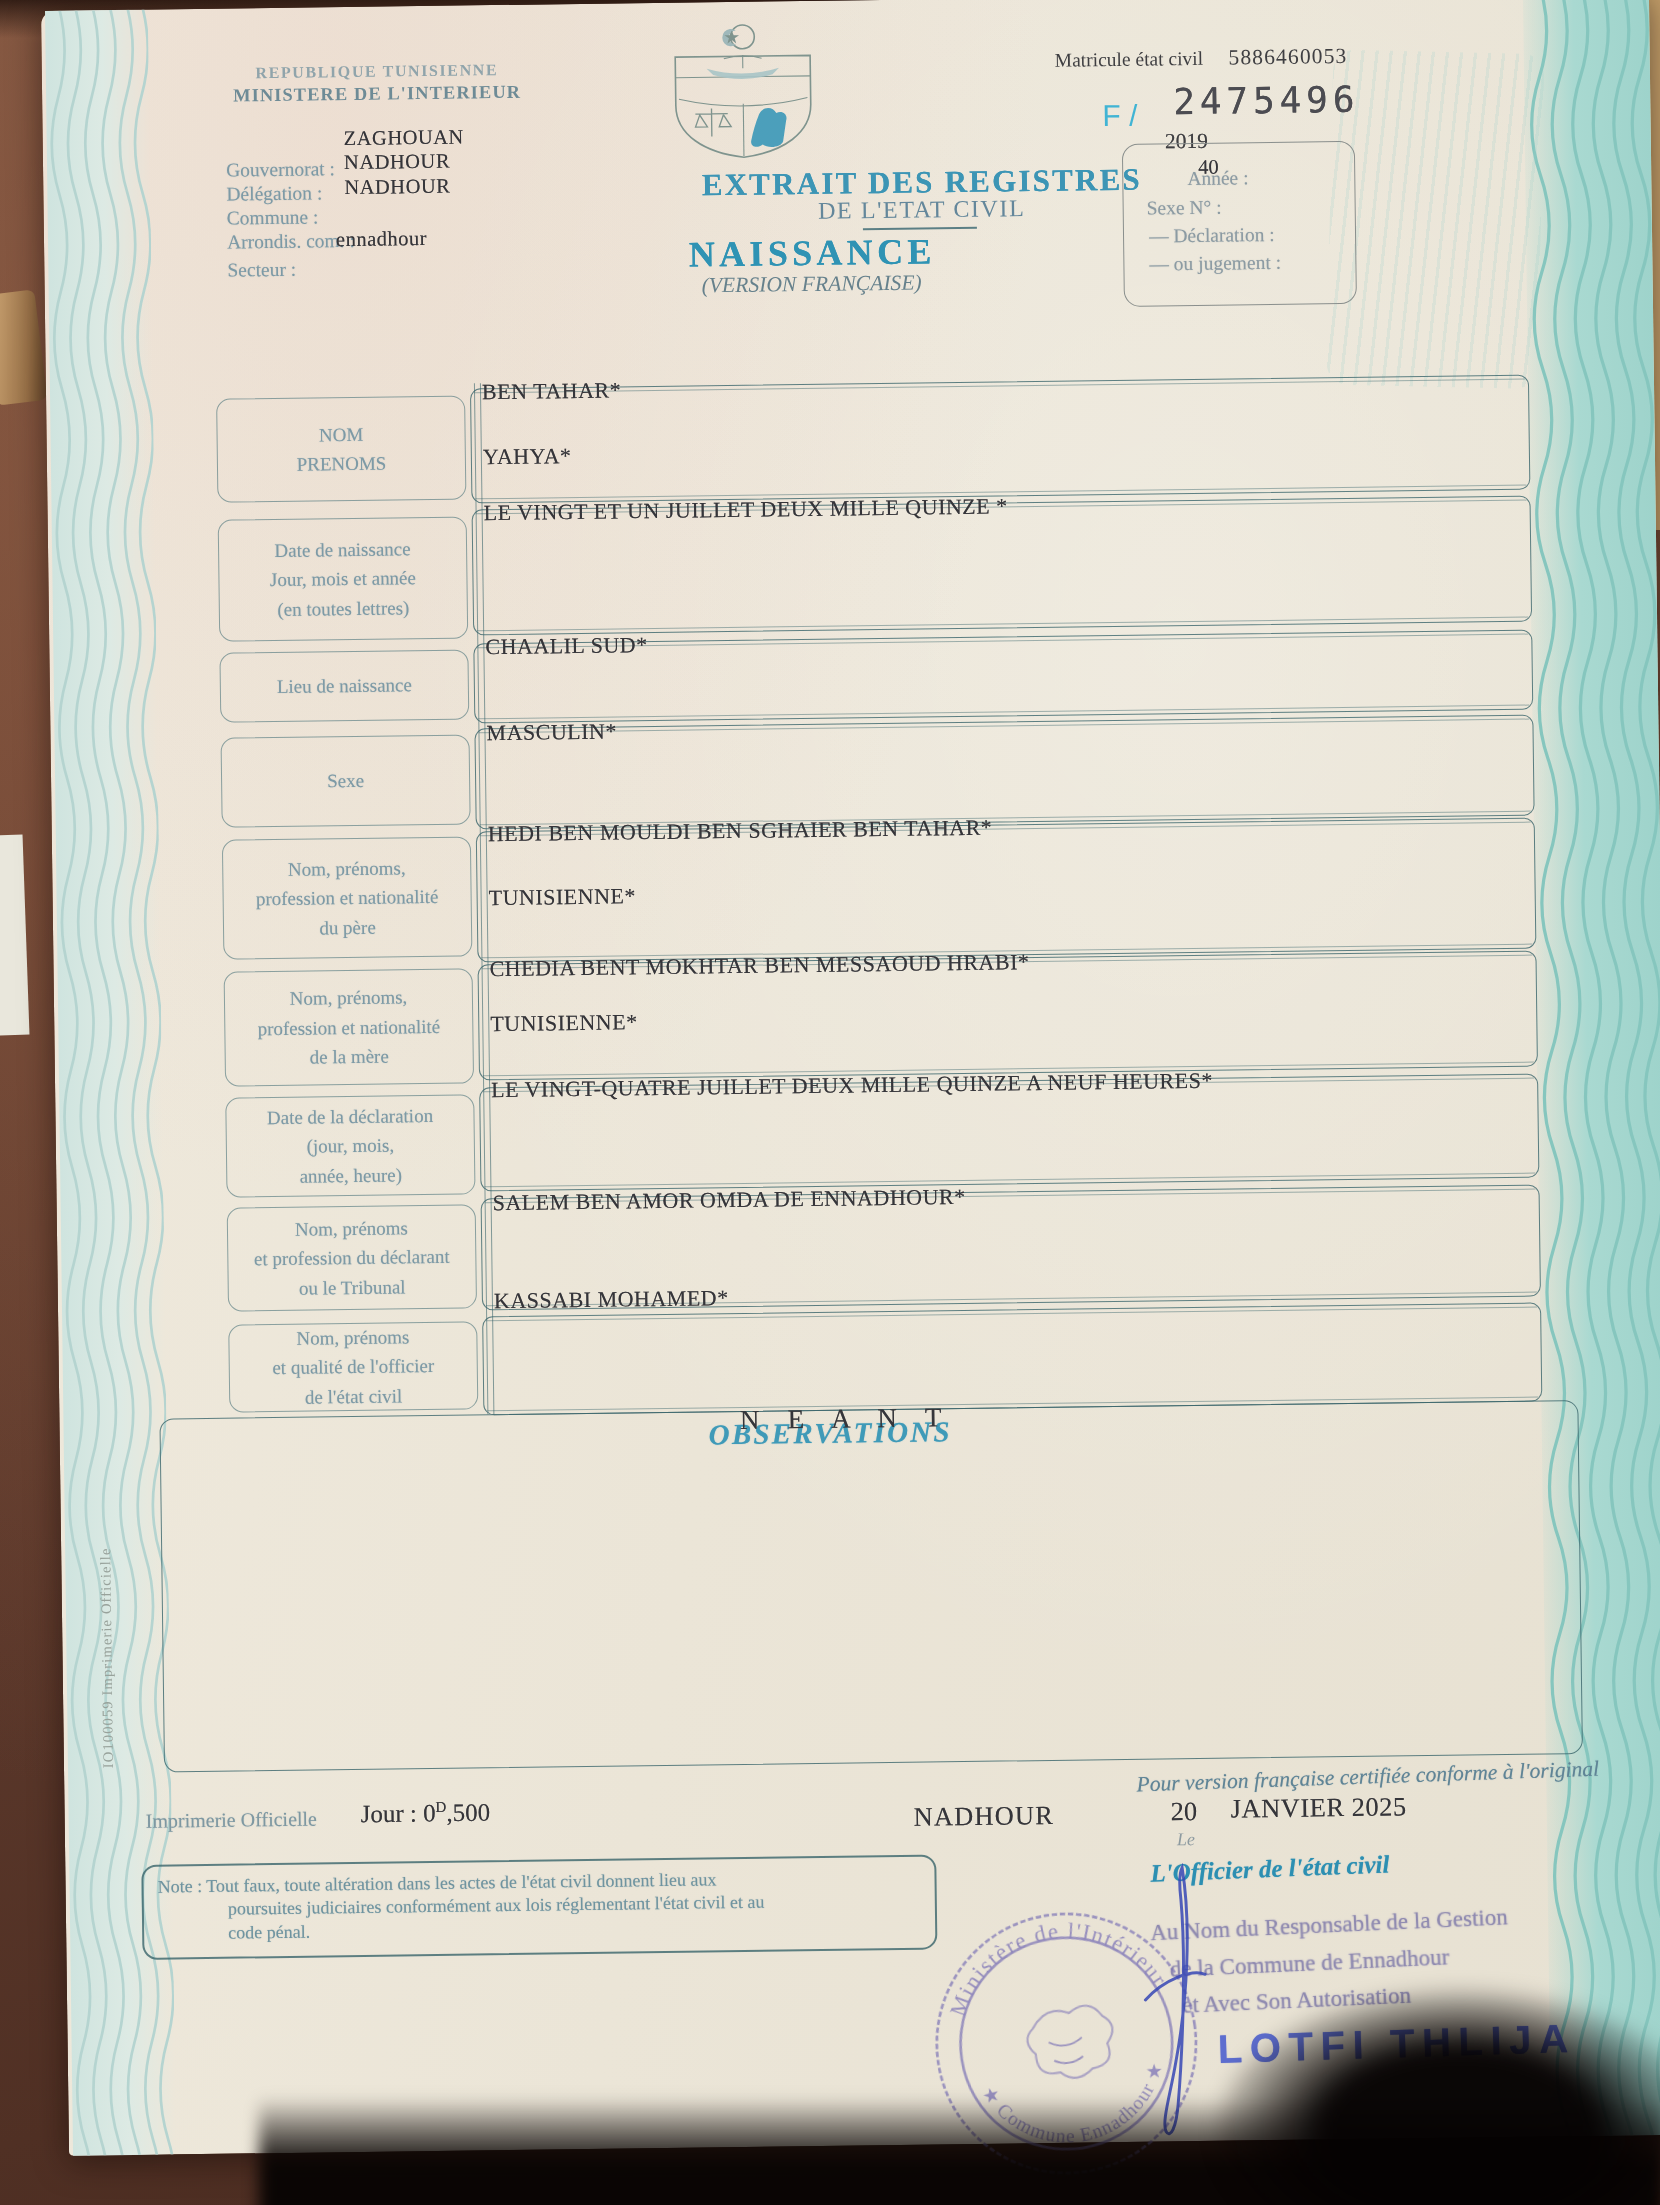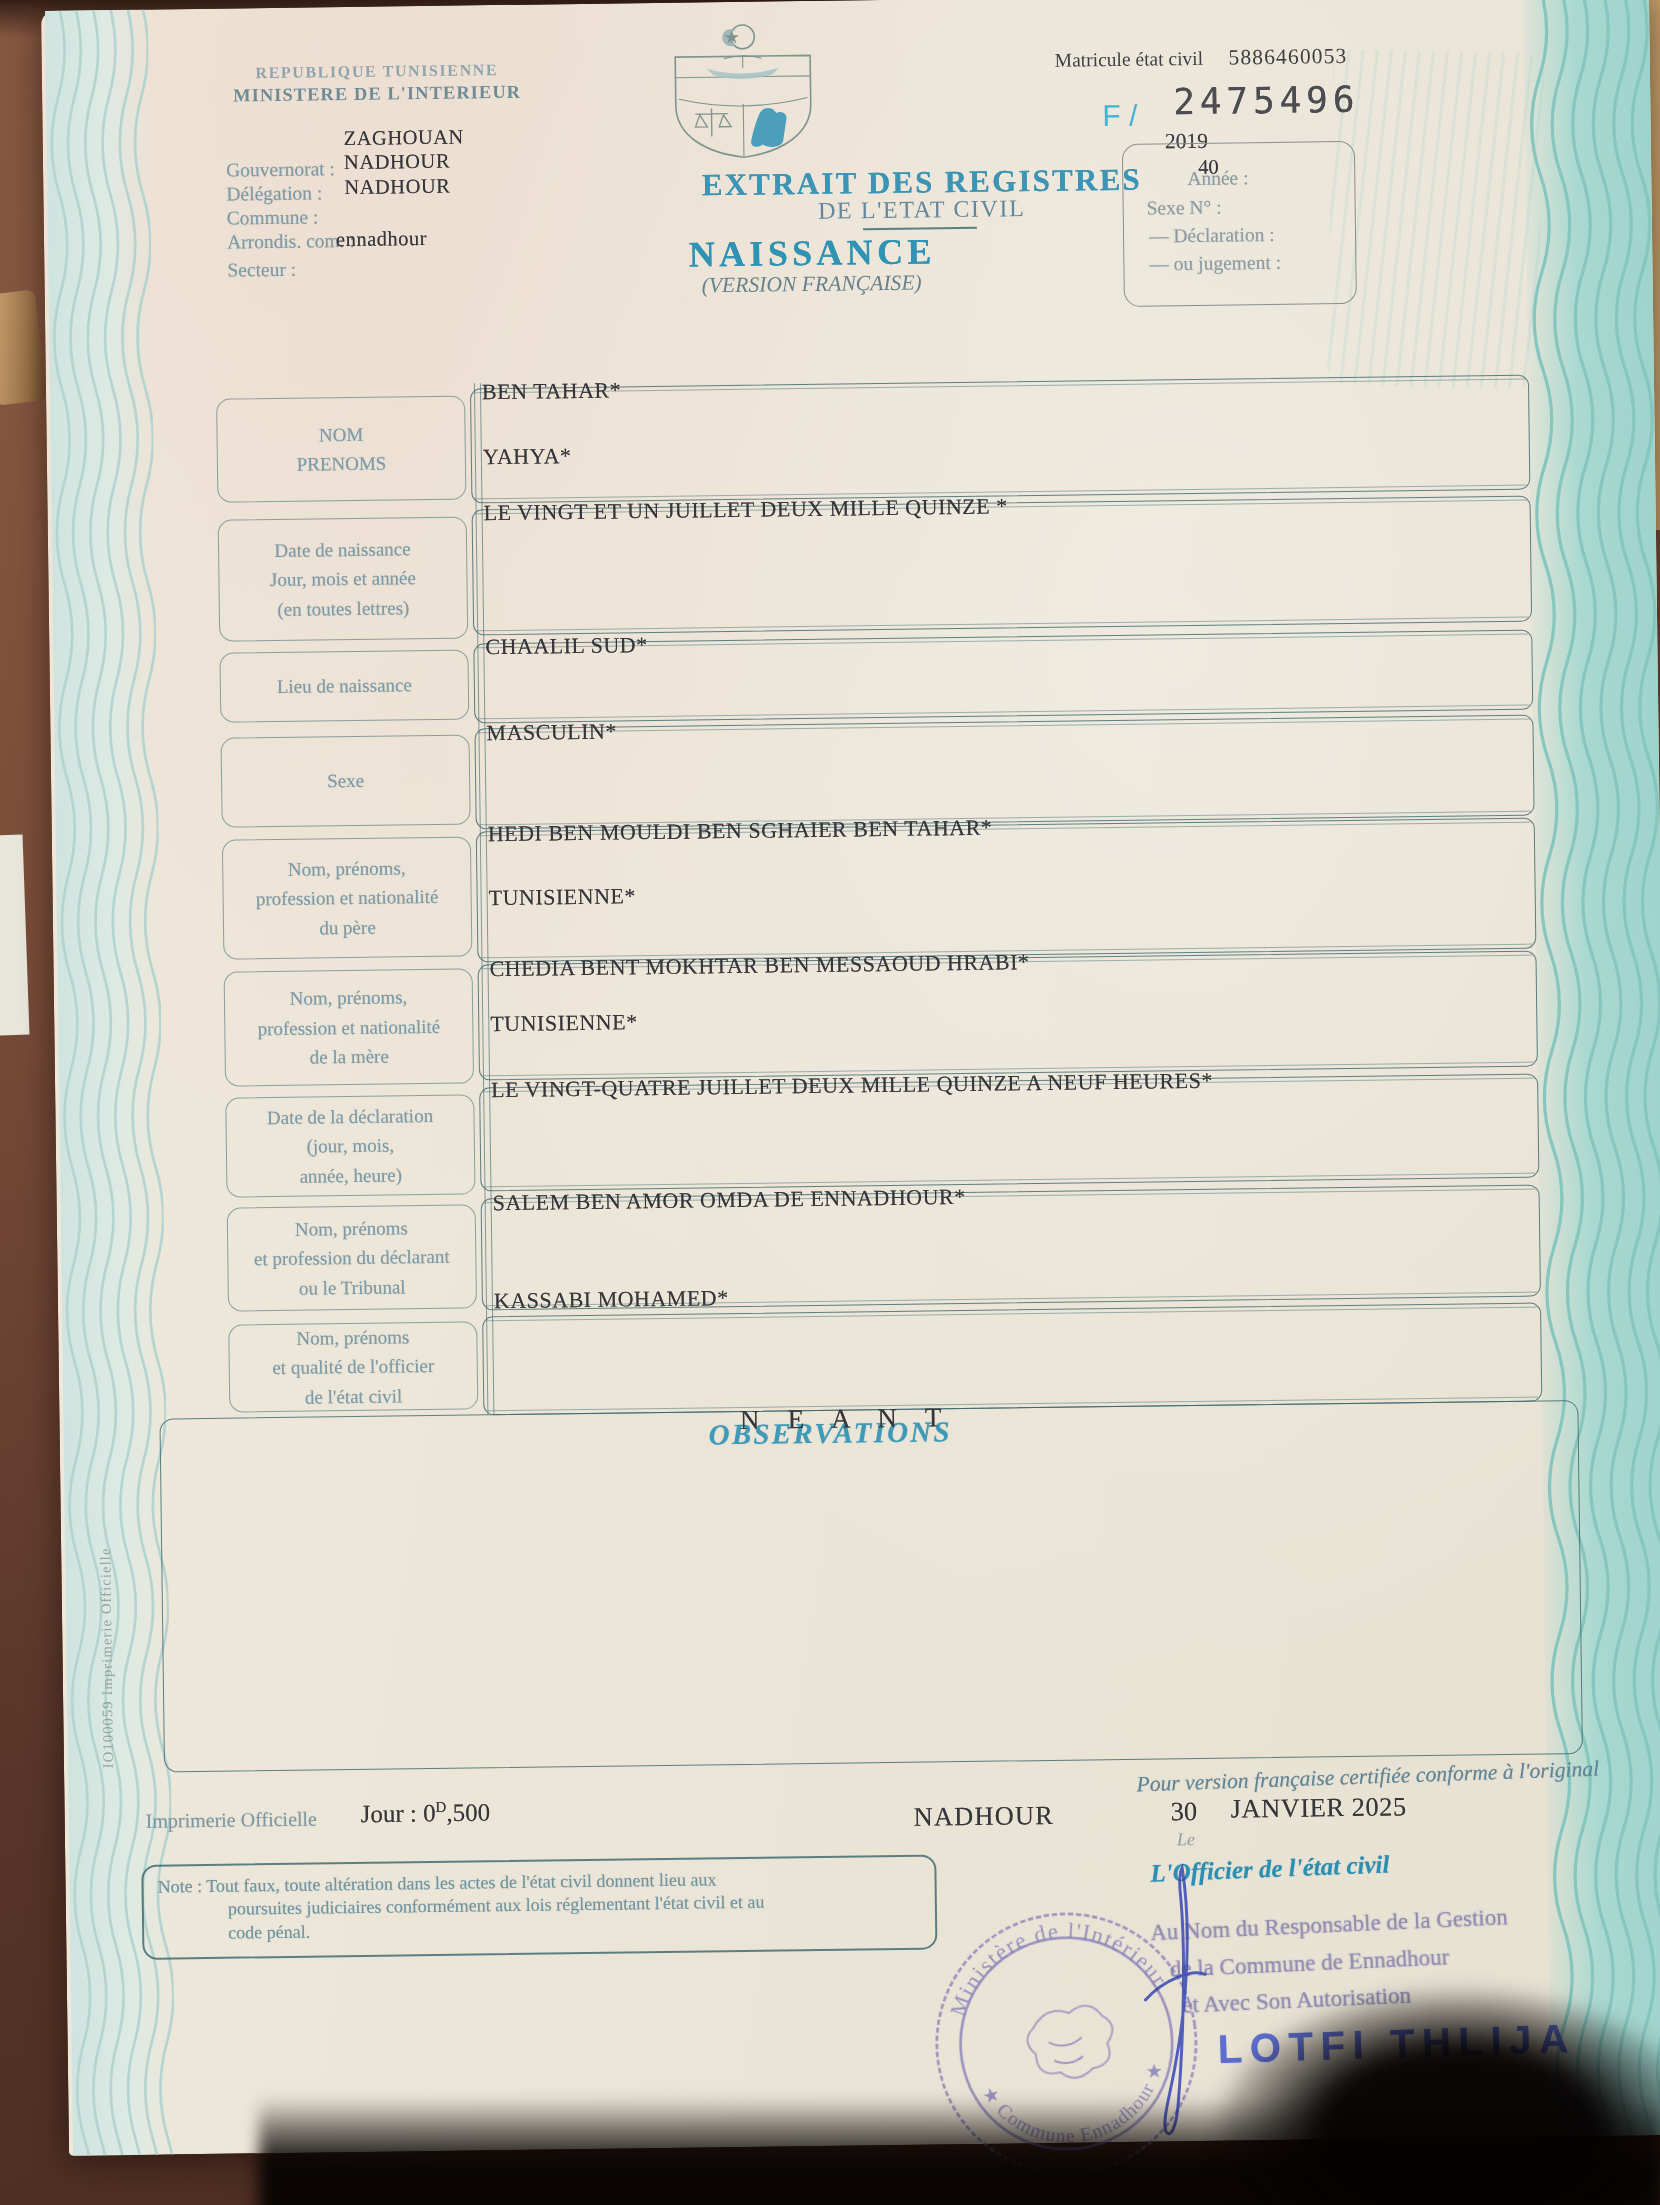--- a/index.html
+++ b/index.html
@@ -262,21 +262,21 @@
     <div class="abs obs-neant typed">N E A N T</div>
     <div class="abs obs-title">OBSERVATIONS</div>
 
     <div class="abs f-imprimerie">Imprimerie Officielle</div>
     <div class="abs f-prix typed">
       <span>Jour :</span>
       <span>0</span><sup>D</sup><span>,500</span>
     </div>
     <div class="abs f-certify">Pour version française certifiée conforme à l'original</div>
     <div class="abs f-place typed">NADHOUR</div>
-    <div class="abs f-day typed">30</div>
+    <div class="abs f-day typed">20</div>
     <div class="abs f-le">Le</div>
     <div class="abs f-daterest typed">JANVIER 2025</div>
 
     <div class="abs note-box">
       <div>Note : Tout faux, toute altération dans les actes de l'état civil donnent lieu aux</div>
       <div class="note-indent">poursuites judiciaires conformément aux lois réglementant l'état civil et au</div>
       <div class="note-indent">code pénal.</div>
     </div>
 
     <div class="abs officer-title">L'Officier de l'état civil</div>

